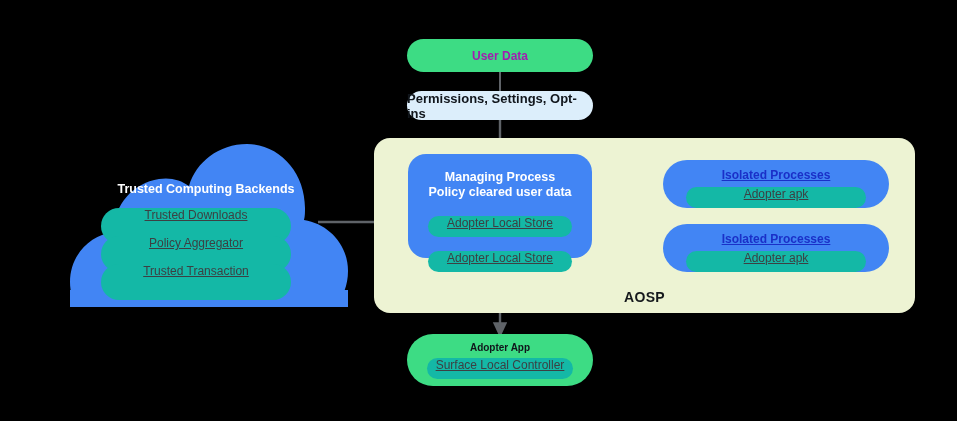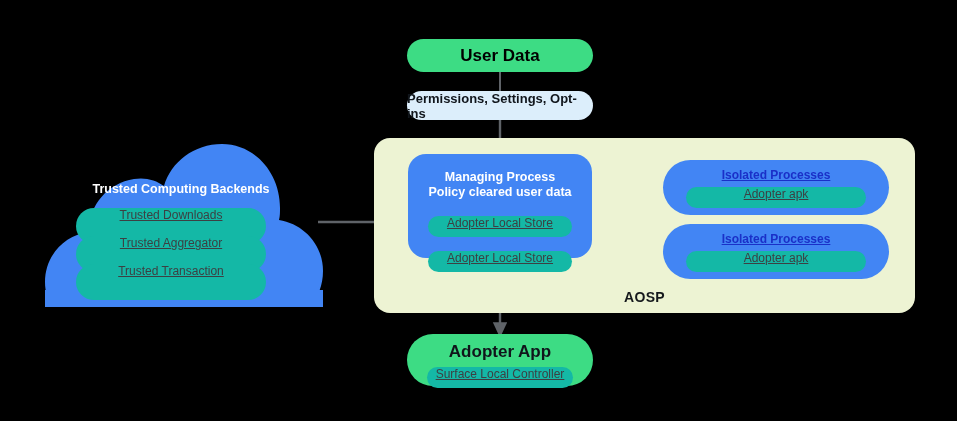--- a/index.html
+++ b/index.html
@@ -50,23 +50,23 @@
 
   
   .node { position: absolute; z-index: 4; box-sizing: border-box; }
 
   .pill-green {
     background: #3DDC84;
     border-radius: 999px;
     display: flex;
     align-items: center;
     justify-content: center;
-    color: #000000;
-    font-weight: bold;
-    font-size: 17px;
+    color: #a21caf;
+    font-weight: bold;
+    font-size: 12px;
   }
   .pill-lightblue {
     background: #DCEEFB;
     border-radius: 999px;
     display: flex;
     justify-content: center;
     color: #10151b;
     font-weight: bold;
     font-size: 13px;
   }
@@ -111,28 +111,28 @@
   #permissions { left: 407px; top: 91px; width: 186px; height: 29px; }
 
   
   #managing { left: 408px; top: 154px; width: 184px; height: 104px; }
   #managing .card-title { padding-top: 16px; }
   #managing .inner-pill { width: 144px; margin: 12px auto; }
   #managing .p1 { margin-top: 16px; }
   #managing .p2 { margin-top: 14px; }
 
   
-  .iso { width: 226px; height: 55px; left: 663px; }
+  .iso { width: 226px; height: 48px; left: 663px; }
   #iso-1 { top: 160px; }
   #iso-2 { top: 224px; }
   .iso .link-title { padding-top: 8px; }
   .iso .inner-pill { width: 180px; margin: 5px auto 0 auto; }
 
   
-  #cloud-wrap { left: 26px; top: 140px; width: 310px; height: 170px; z-index: 4; }
+  #cloud-wrap { left: 51px; top: 140px; width: 310px; height: 170px; z-index: 4; }
   .cloud-svg { position: absolute; left: 0; top: 0; }
   .cloud-content {
     position: absolute;
     left: 0; top: 0;
     width: 310px; height: 170px;
   }
   #cloud-title {
     position: absolute;
     top: 42px; left: 0; width: 310px;
     text-align: center;
@@ -152,21 +152,21 @@
 
   
   #adopter-app {
     left: 407px; top: 334px; width: 186px; height: 52px;
     background: #3DDC84;
     border-radius: 999px;
   }
   #adopter-app .app-title {
     color: #10151b;
     font-weight: bold;
-    font-size: 17px;
+    font-size: 10px;
     text-align: center;
     padding-top: 8px;
   }
   #adopter-app .inner-pill { width: 146px; margin: 5px auto 0 auto; }
 </style>
 </head>
 <body>
 
 <div id="canvas">
 
@@ -218,21 +218,21 @@
                C254,76 254,72 254,68
                C254,32 228,4 196,4 Z" fill="#4285F4"></path>
       <rect x="19" y="150" width="278" height="17" fill="#4285F4"></rect>
     </svg>
     <div class="cloud-content">
       <div id="cloud-title">Trusted Computing Backends</div>
       <div id="cp1" class="cloud-pill inner-pill">
         <span>Trusted Downloads</span>
       </div>
       <div id="cp2" class="cloud-pill inner-pill">
-        <span>Trusted Aggregator</span>
+        <span>Policy Aggregator</span>
       </div>
       <div id="cp3" class="cloud-pill inner-pill">
         <span>Trusted Transaction</span>
       </div>
     </div>
   </div>
 
   <div id="managing" class="node blue-card">
     <div class="card-title">
       <div>Managing Process</div>

